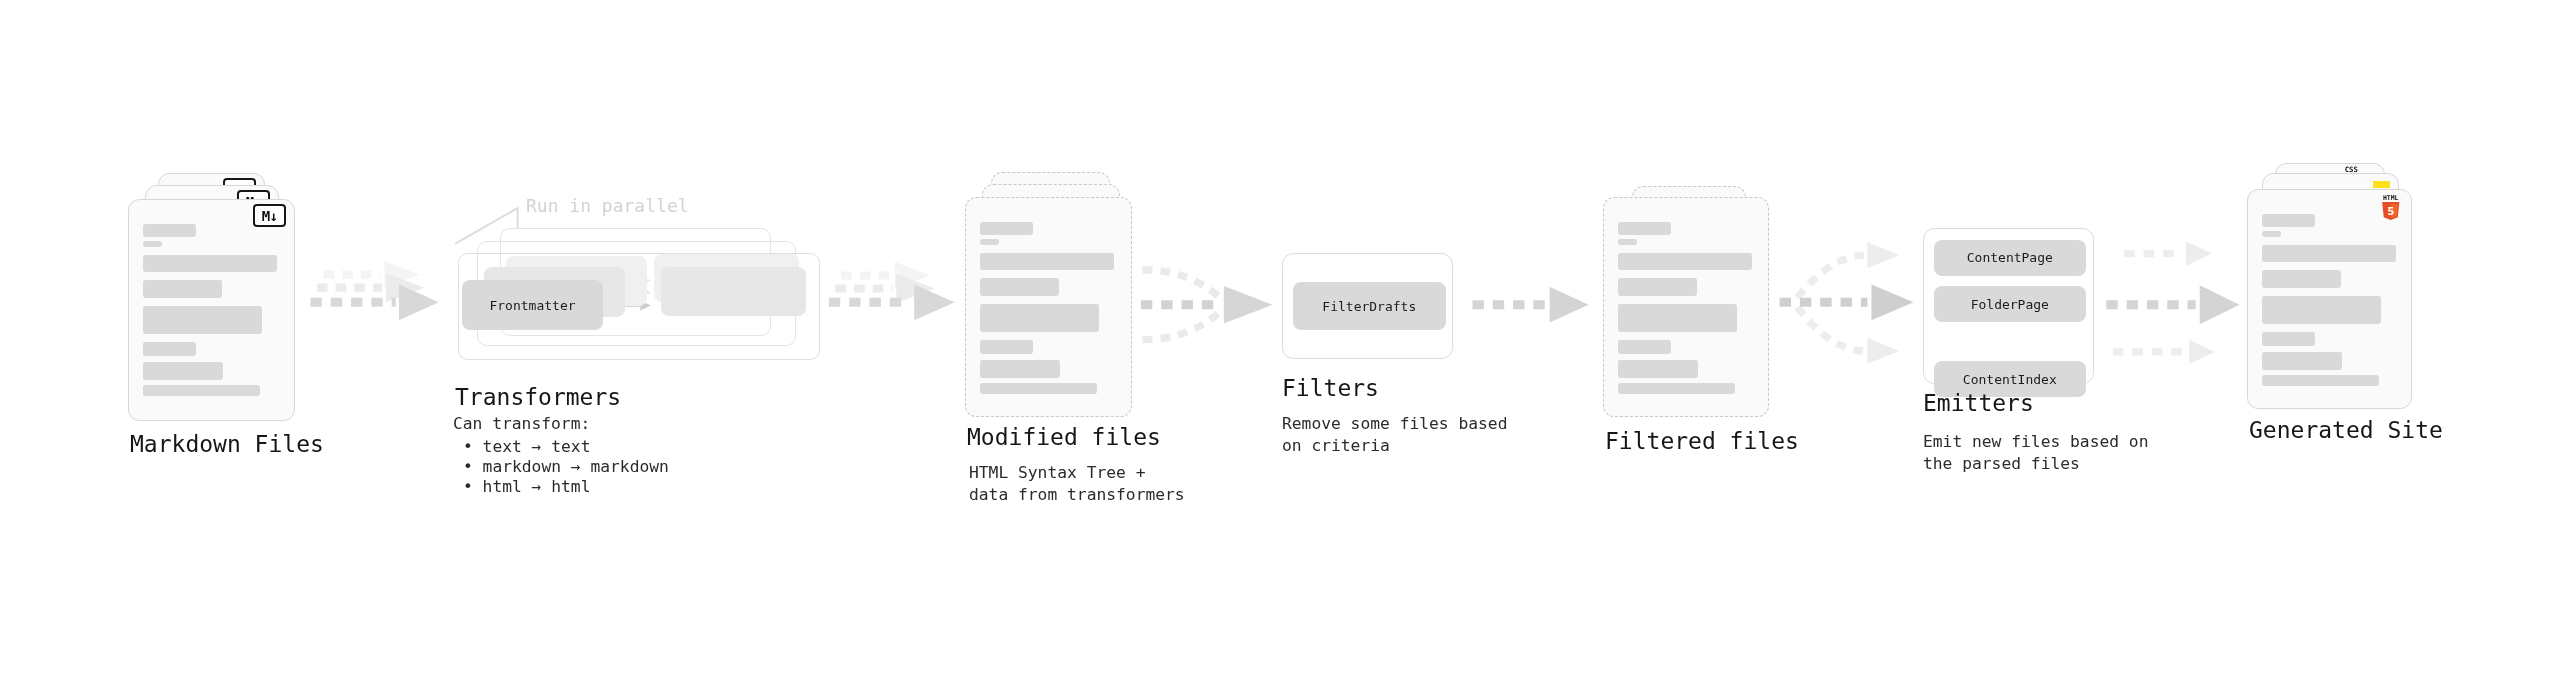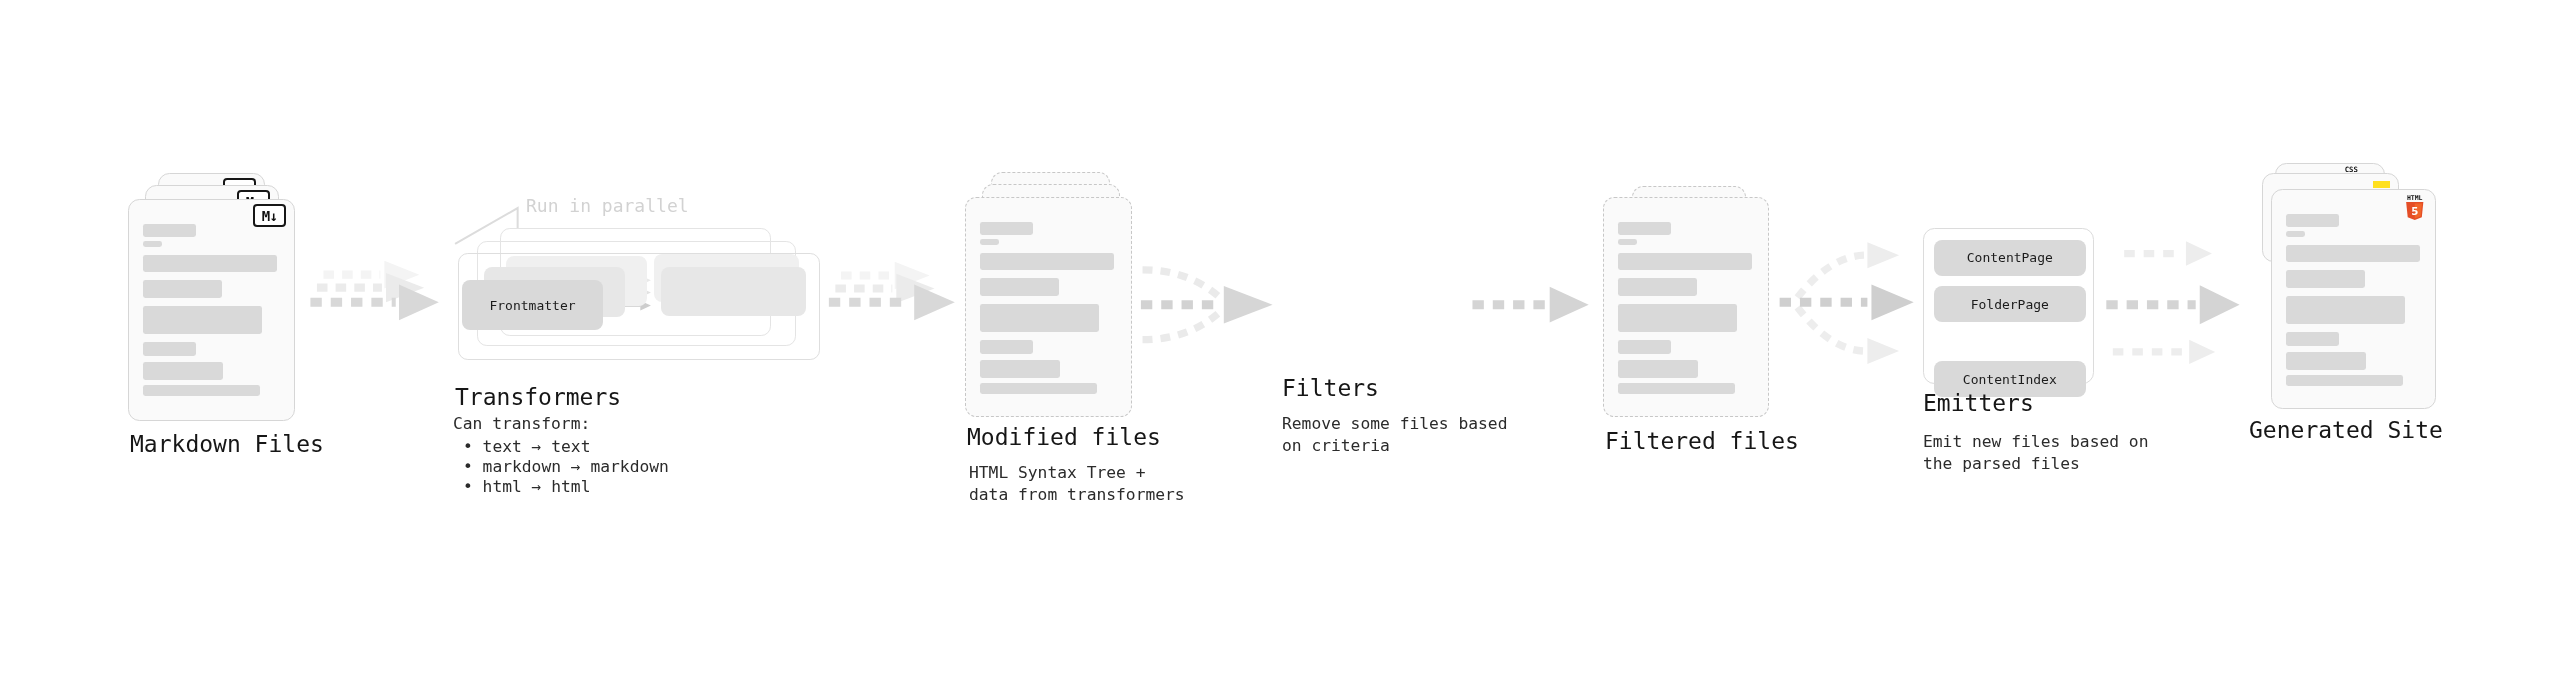--- a/index.html
+++ b/index.html
@@ -166,20 +166,23 @@
       <div class="bar" style="top: 80px; width: 79px; height: 18px;"></div>
       <div class="bar" style="top: 106px; width: 119px; height: 28.4px;"></div>
       <div class="bar" style="top: 142px; width: 53px; height: 14px;"></div>
       <div class="bar" style="top: 162px; width: 80px; height: 18px;"></div>
       <div class="bar" style="top: 185px; width: 117px; height: 11.4px;"></div>
     </div>
   <div class="heading" style="left:967px; top:426px;text-align:center;">Modified files</div>
   <div class="sub" style="left:969px; top:462px;">HTML Syntax Tree +
 data from transformers</div>
 
+  <div class="panel" style="left:1282px; top:253px; width:171px; height:106px;">
+    <div class="btn" style="left:9.8px; top:28px; width:153px; height:48px;">FilterDrafts</div>
+  </div>
   <div class="heading" style="left:1282px; top:377px;">Filters</div>
   <div class="sub" style="left:1282px; top:413px;">Remove some files based
 on criteria</div>
 
   <div class="card dashed" style="left:1632px; top:186px; width:114px; height:81px;"></div>
   <div class="card dashed" style="left:1603px; top:197px; width:166px; height:220px;">
       <div class="bar" style="top: 24.4px; width: 53px; height: 12.2px;"></div>
       <div class="bar" style="top: 41px; width: 18.7px; height: 5.7px;"></div>
       <div class="bar" style="top: 55px; width: 134px; height: 17px;"></div>
       <div class="bar" style="top: 80px; width: 79px; height: 18px;"></div>
@@ -201,21 +204,21 @@
 
   <div class="card" style="left:2275px; top:163px; width:110px; height:89px;">
     <div class="badge-css">
       <span class="t">CSS</span>
       <span class="u"></span>
     </div>
   </div>
   <div class="card" style="left:2262px; top:173px; width:137px; height:89px;">
     <div class="badge-js"></div>
   </div>
-  <div class="card" style="left:2247px; top:189px; width:165px; height:220px;margin-left:24px;">
+  <div class="card" style="left:2247px; top:189px; width:165px; height:220px;">
     <div class="badge-html">
       <span class="t">HTML</span>
       <svg viewBox="0 0 24 23" width="19.5" height="18">
         <polygon points="1,0 23,0 21,19.5 12,23 3,19.5" fill="#e44d26"></polygon>
         <polygon points="12,1.8 21.2,1.8 19.6,18.3 12,21.1" fill="#f16529"></polygon>
         <text x="12" y="16.5" font-size="13" fill="#ffffff" text-anchor="middle" font-family="DejaVu Sans, sans-serif" font-weight="bold">5</text>
       </svg>
     </div>
   <div class="bar" style="top: 24.4px; width: 53px; height: 12.2px;"></div>
       <div class="bar" style="top: 41px; width: 18.7px; height: 5.7px;"></div>

